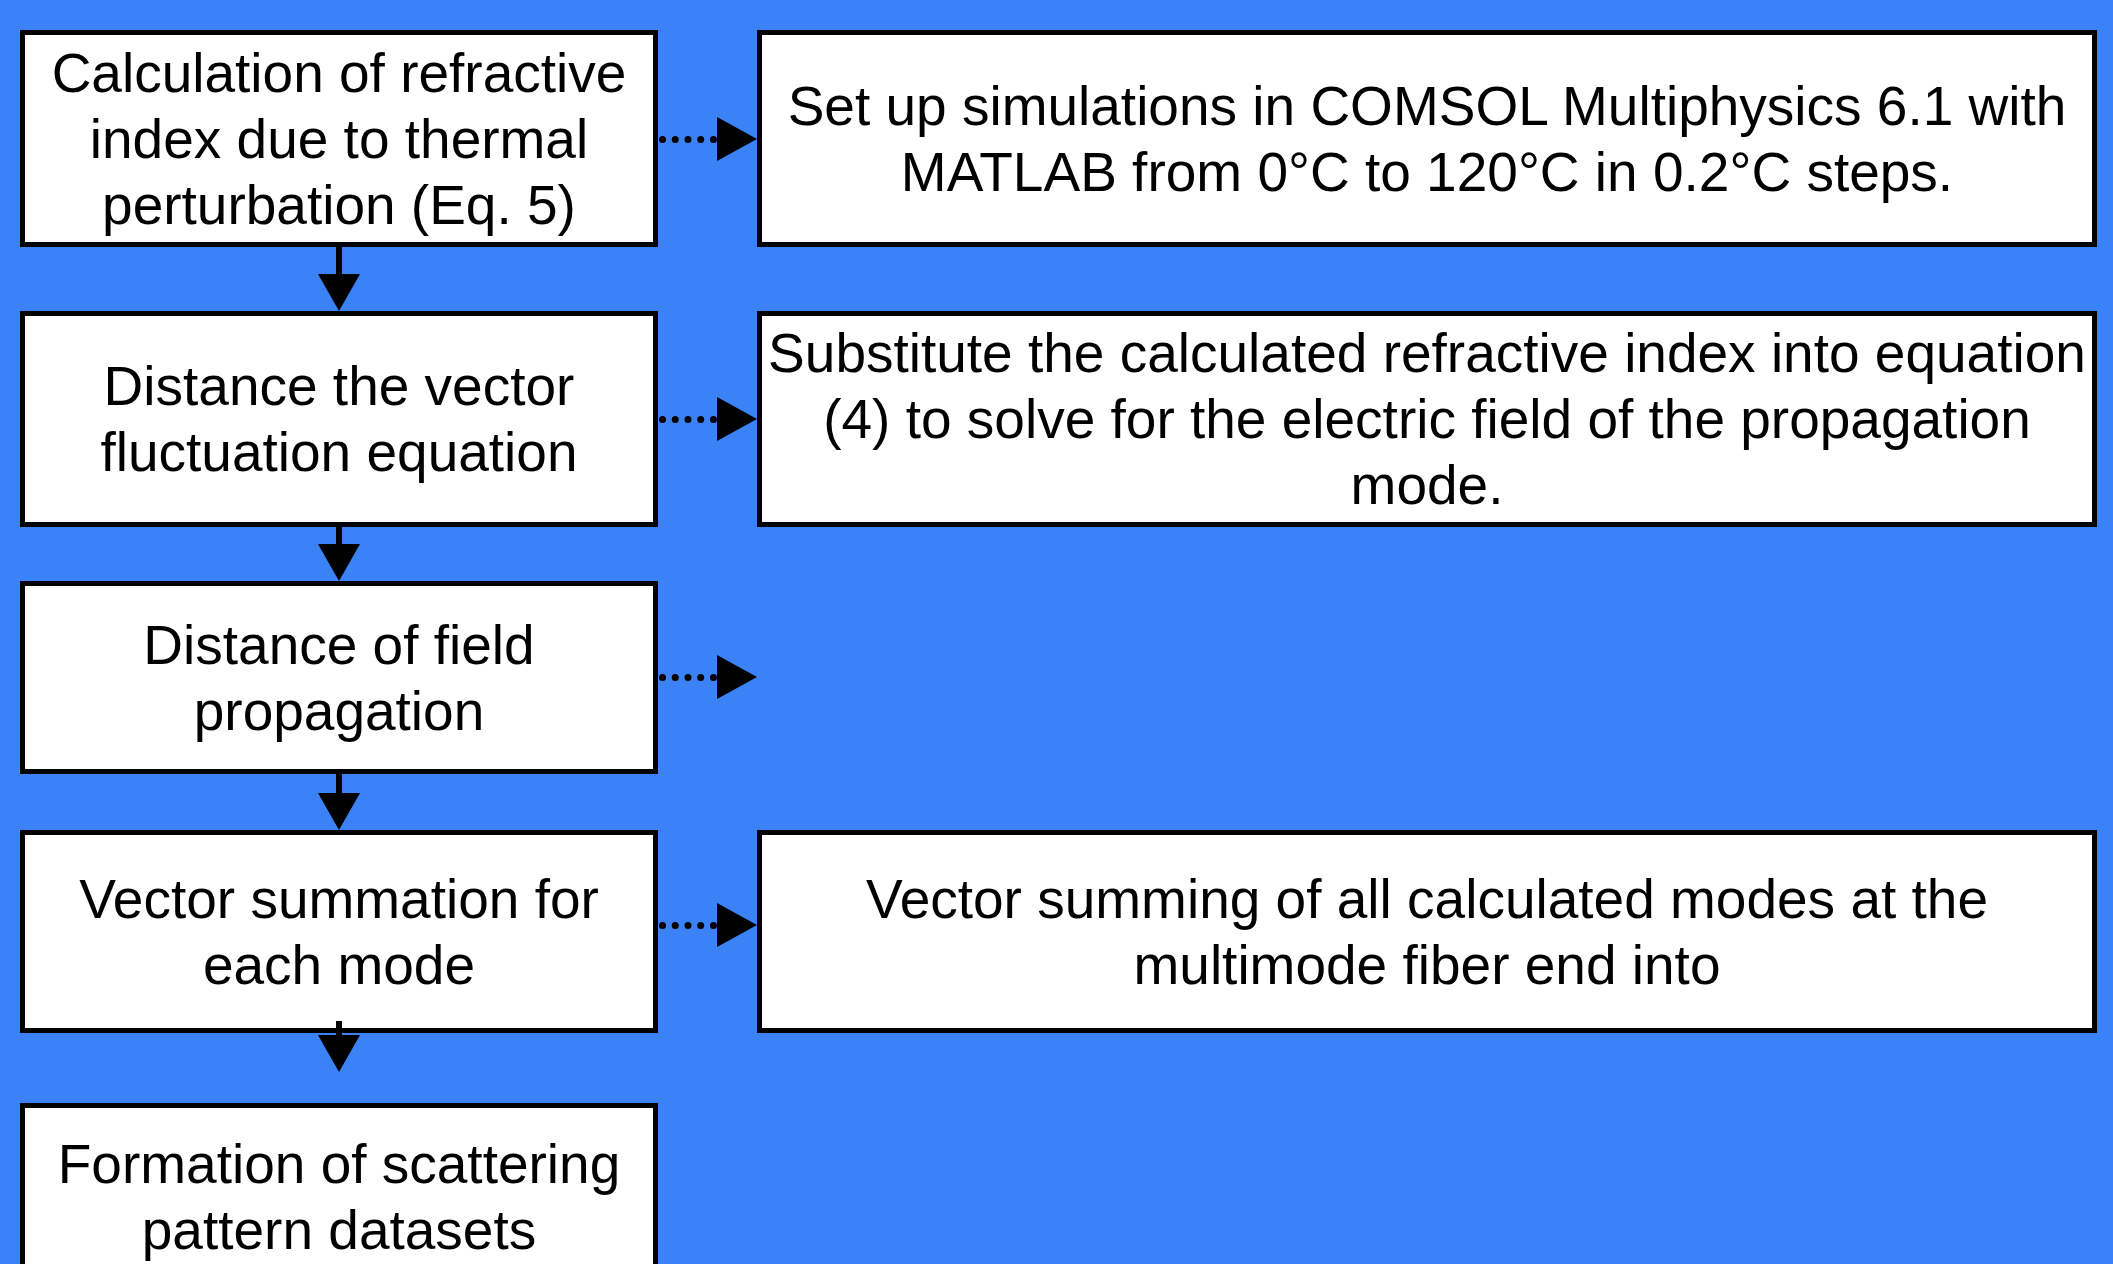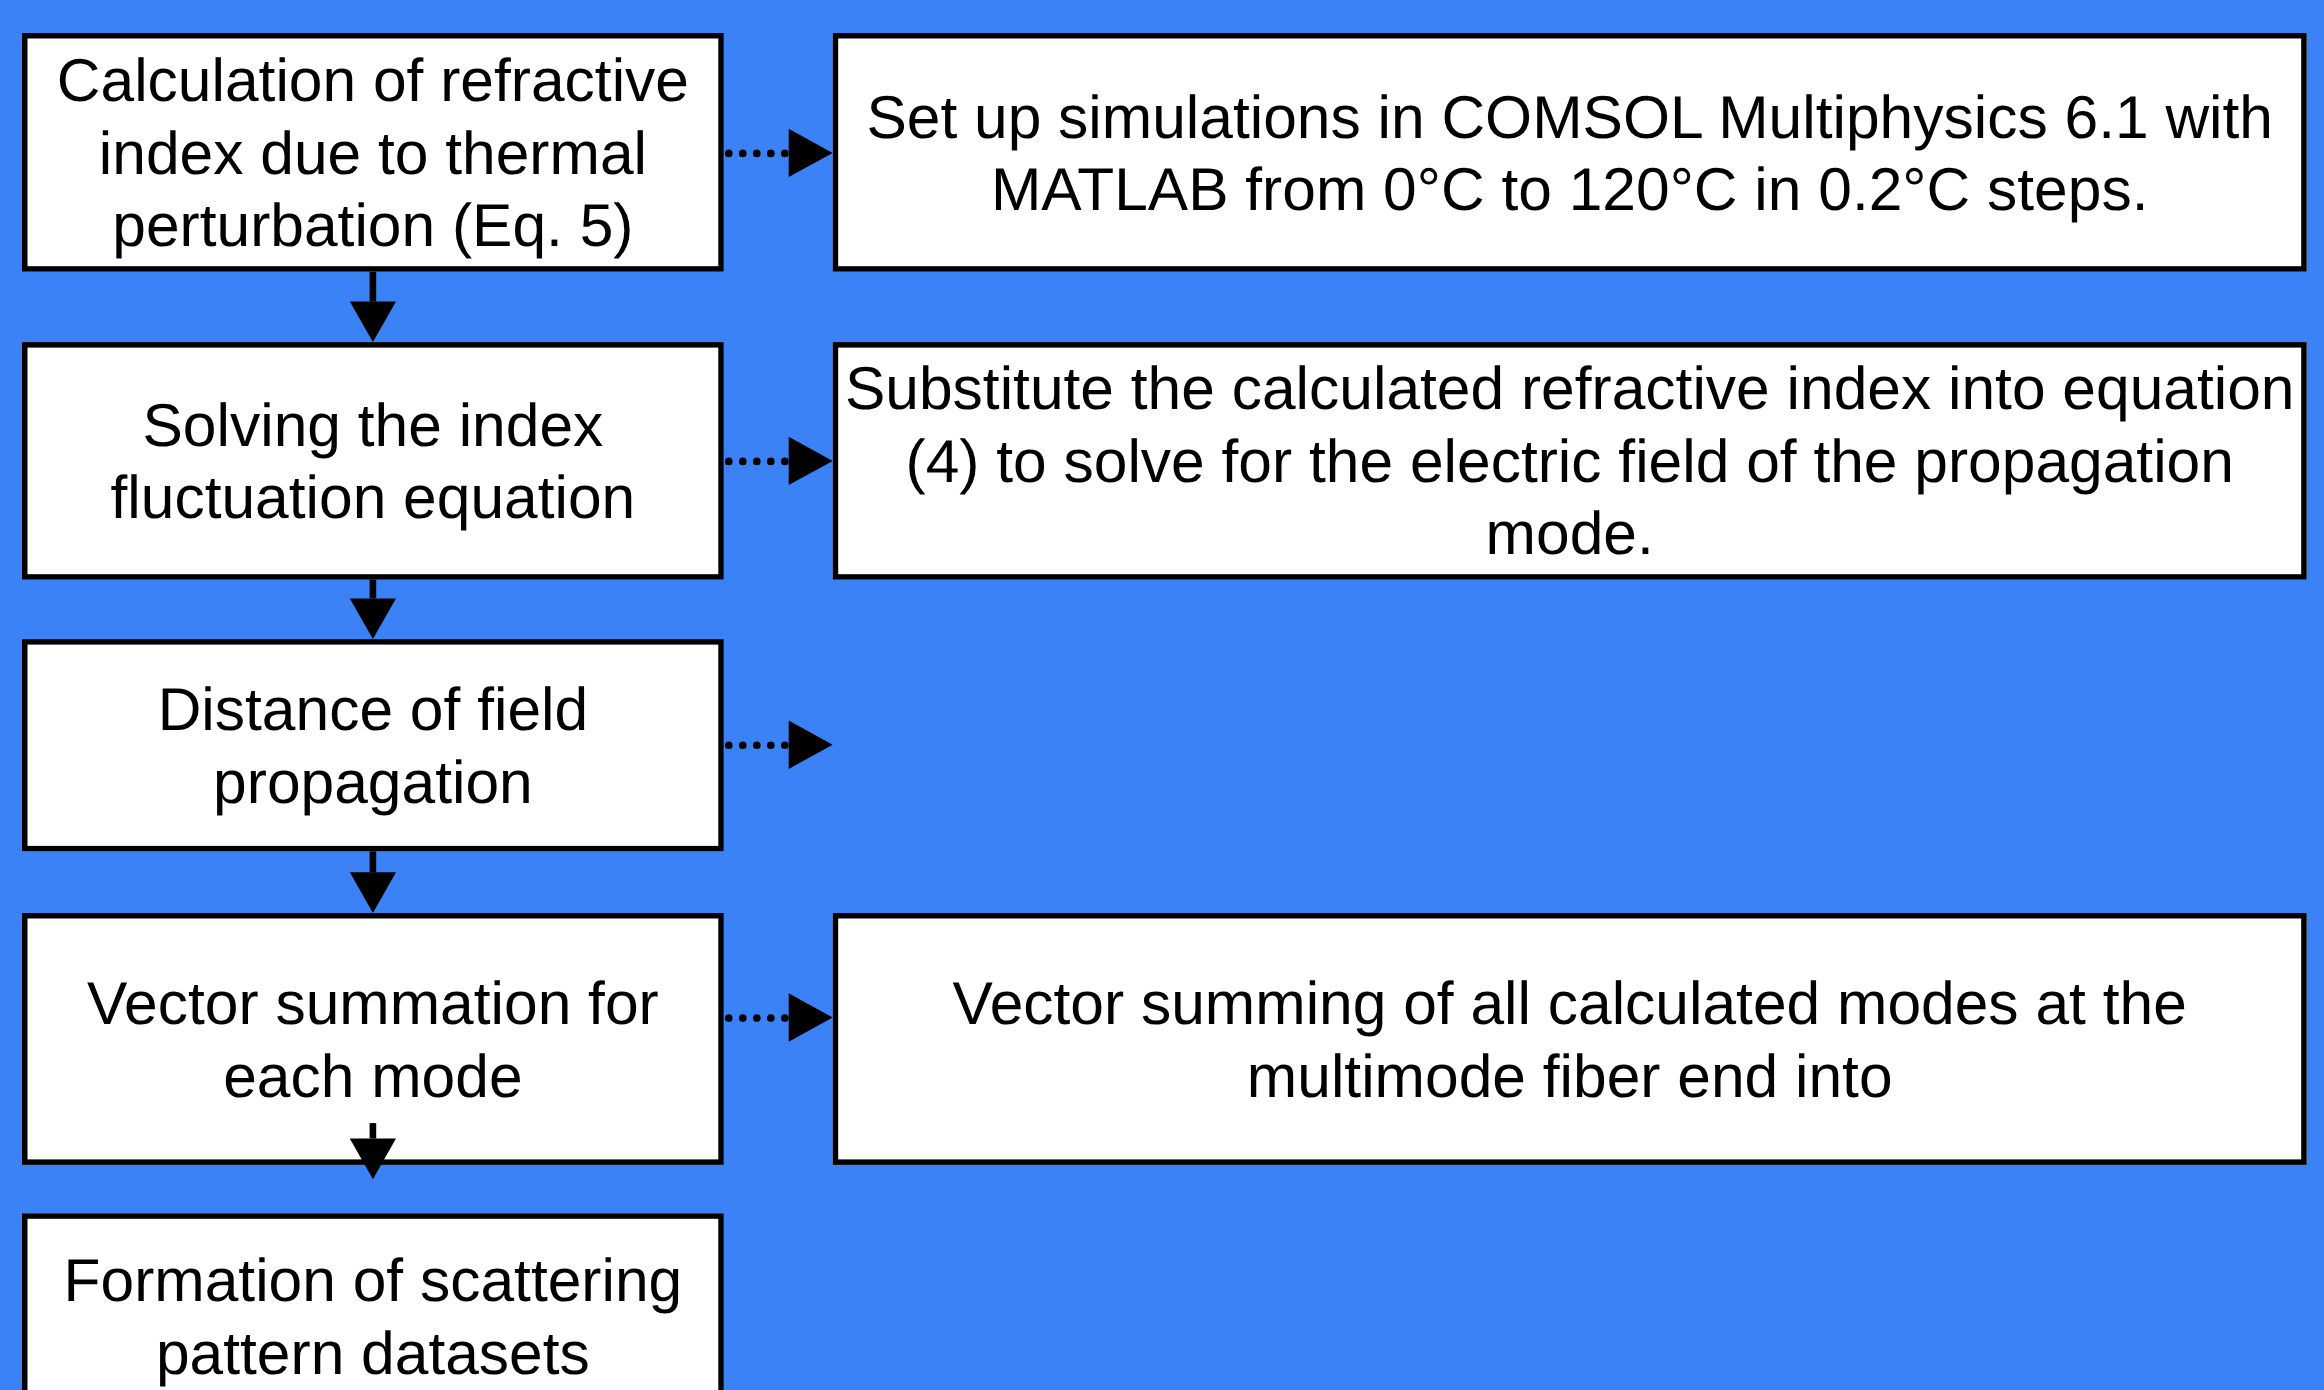--- a/index.html
+++ b/index.html
@@ -28,21 +28,21 @@
     font-size: 55px;
     line-height: 1.2;
     color: #000000;
   }
   .box-left  { left: 20px;  width: 638px;  padding: 0 9px;  }
   .box-right { left: 757px; width: 1340px; padding: 0 4px; }
 
   .r1 { top: 30px;   height: 217px; }
   .r2 { top: 311px;  height: 216px; }
   .r3 { top: 581px;  height: 193px; }
-  .r4 { top: 830px;  height: 229px; }
+  .r4 { top: 830px;  height: 203px; }
   .r5 { top: 1103px; height: 187px; }
 
   
   .varrow {
     position: absolute;
     left: 317px;
     width: 44px;
     display: flex;
     flex-direction: column;
     align-items: center;
@@ -92,21 +92,21 @@
 </style>
 </head>
 <body>
 
 <div class="canvas">
 
   <div class="box box-left r1">
     <span>Calculation of refractive index due to thermal perturbation (Eq. 5)</span>
   </div>
   <div class="box box-left r2">
-    <span>Solving the index fluctuation equation</span>
+    <span>Distance the vector fluctuation equation</span>
   </div>
   <div class="box box-left r3">
     <span>Distance of field propagation</span>
   </div>
   <div class="box box-left r4">
     <span>Vector summation for each mode</span>
   </div>
   <div class="box box-left r5">
     <span>Formation of scattering pattern datasets</span>
   </div>

